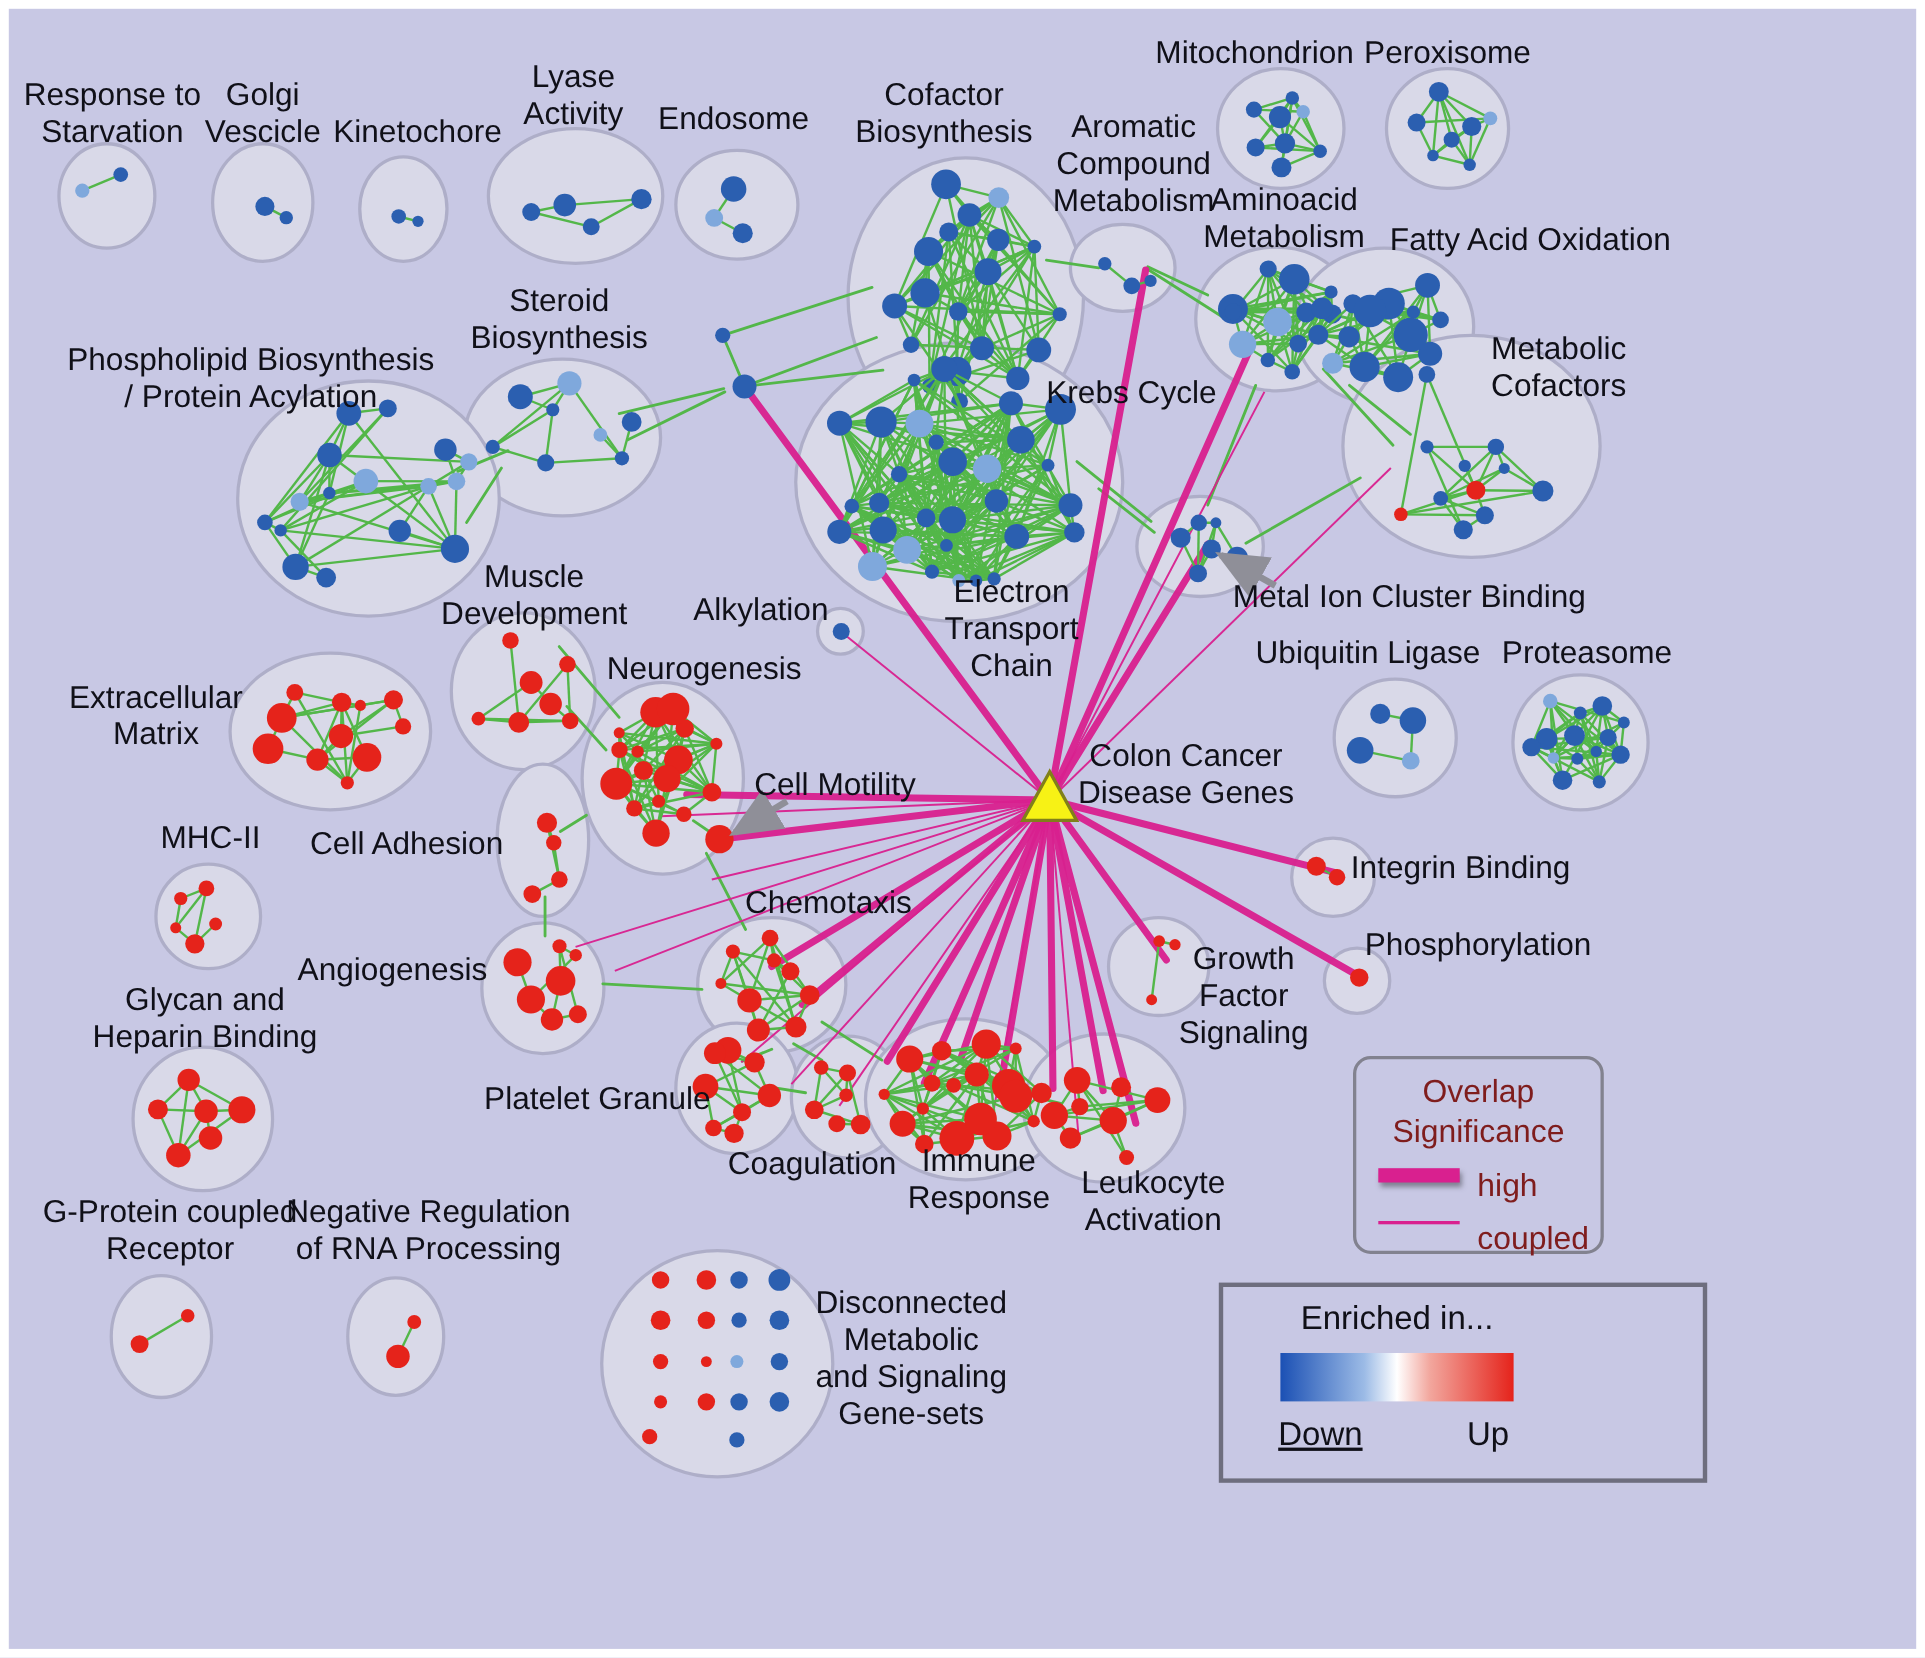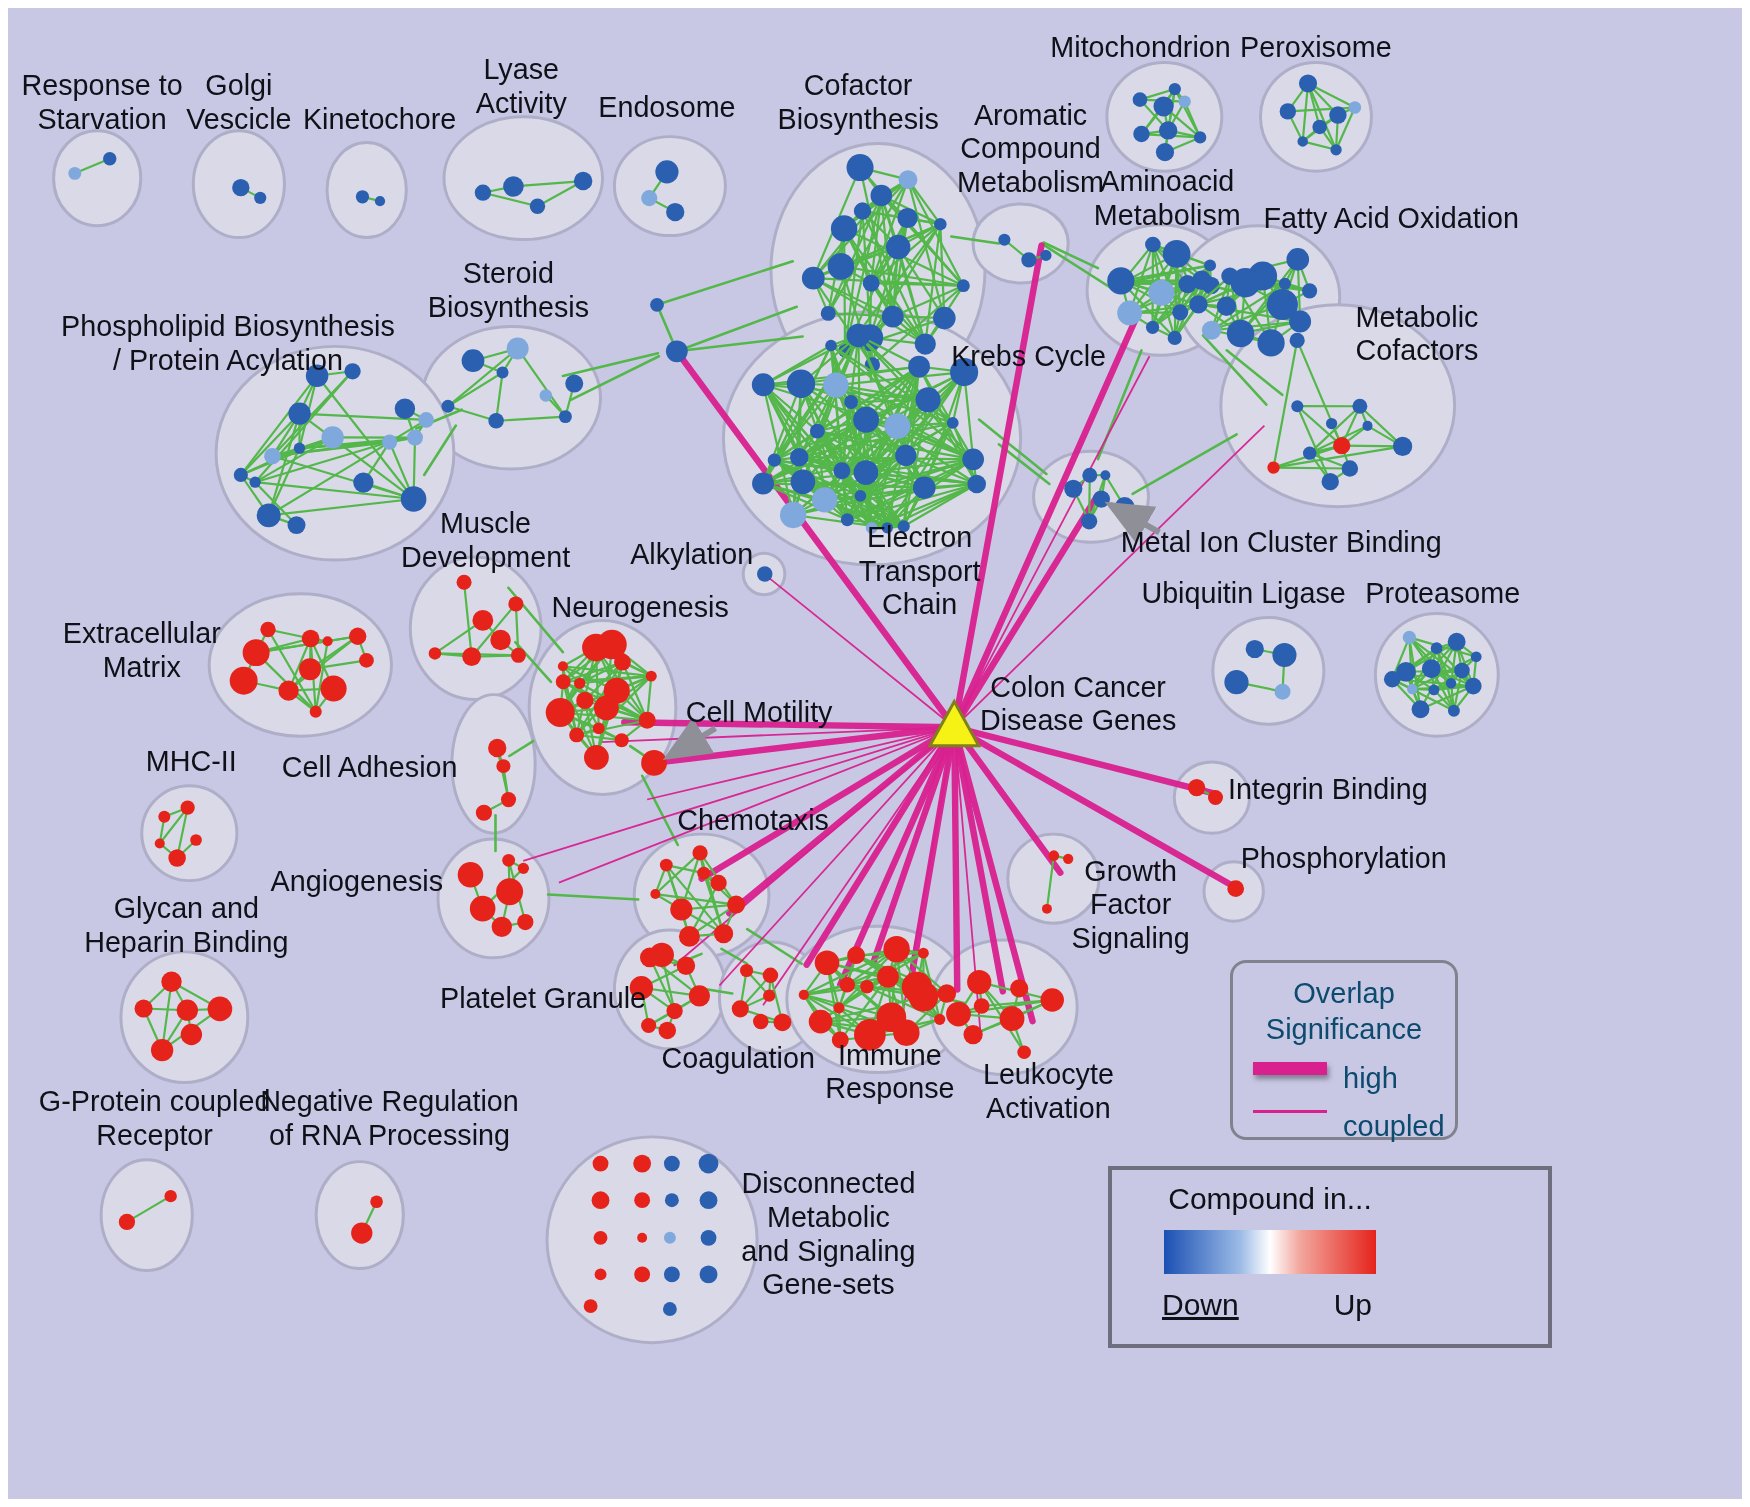--- a/index.html
+++ b/index.html
@@ -1,18 +1,18 @@
 <!DOCTYPE html>
 <html><head>
 <meta charset="utf-8">
 <style>
   html,body{margin:0;padding:0;background:#ffffff;}
   .frame{position:relative;width:1750px;height:1507px;box-sizing:border-box;border:8px solid #ffffff;background:#c8c8e4;font-family:"Liberation Sans",sans-serif;overflow:hidden;}
   svg.net{position:absolute;left:0;top:0;width:100%;height:100%;}
-  .legend-overlap{position:absolute;left:1222px;top:952px;width:222px;height:174px;border:3px solid #82828f;border-radius:16px;color:#0c4a6e;}
+  .legend-overlap{position:absolute;left:1222px;top:952px;width:222px;height:174px;border:3px solid #82828f;border-radius:16px;color:#7f1d1d;}
   .lg-title{white-space:pre-line;text-align:center;font-size:29px;line-height:36px;margin-top:12px;}
   .lg-row{display:flex;align-items:flex-start;gap:16px;margin:15px 0 0 20px;font-size:29px;}
   .sig-high{display:inline-block;width:74px;height:13px;background:#d9208f;box-shadow:2px 4px 5px rgba(70,70,80,.55);}
   .sig-moderate{display:inline-block;width:74px;height:3px;background:#d9208f;}
   .legend-enriched{position:absolute;left:1100px;top:1158px;width:436px;height:174px;border:4px solid #6e6e7e;color:#101018;}
   .lg-title2{position:absolute;left:38px;top:12px;width:240px;text-align:center;font-size:30px;}
   .gradient-bar{position:absolute;left:52px;top:60px;width:212px;height:44px;background:linear-gradient(to right,#1b50b4 0%,#9cbbe6 36%,#ffffff 50%,#f2a79e 64%,#e5231b 100%);}
   .grad-down{position:absolute;left:50px;top:118px;font-size:30px;text-decoration:underline;}
   .grad-up{position:absolute;right:176px;top:118px;font-size:30px;}
   .grad-note{position:absolute;right:8px;top:46px;width:162px;text-align:center;font-size:28px;line-height:35px;white-space:pre-line;}
@@ -1431,18 +1431,18 @@
       <span class="sig-high"></span>
       <span>high</span>
     </div>
     <div class="lg-row">
       <span class="sig-moderate"></span>
       <span>coupled</span>
     </div>
   </div>
 
   <div class="legend-enriched">
-    <div class="lg-title2">Compound in...</div>
+    <div class="lg-title2">Enriched in...</div>
     <div class="gradient-bar"></div>
     <div class="grad-down">Down</div>
     <div class="grad-up">Up</div>
   </div>
 </div>
 
 </body></html>

